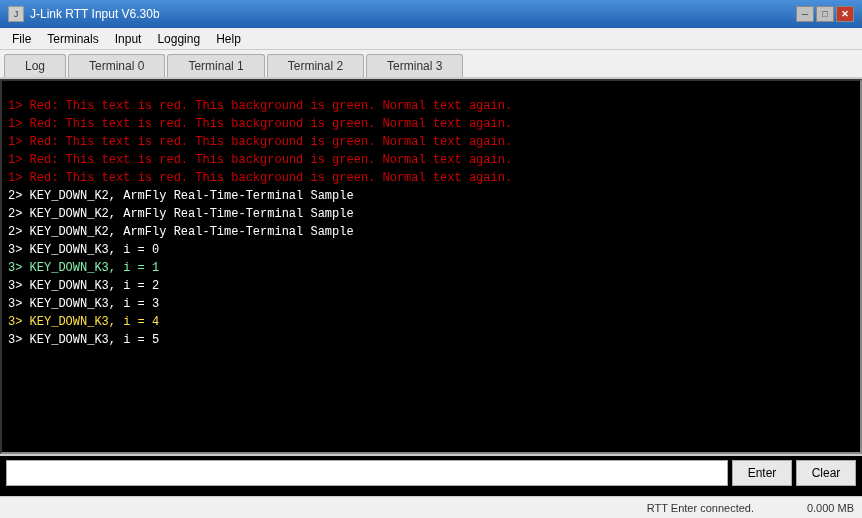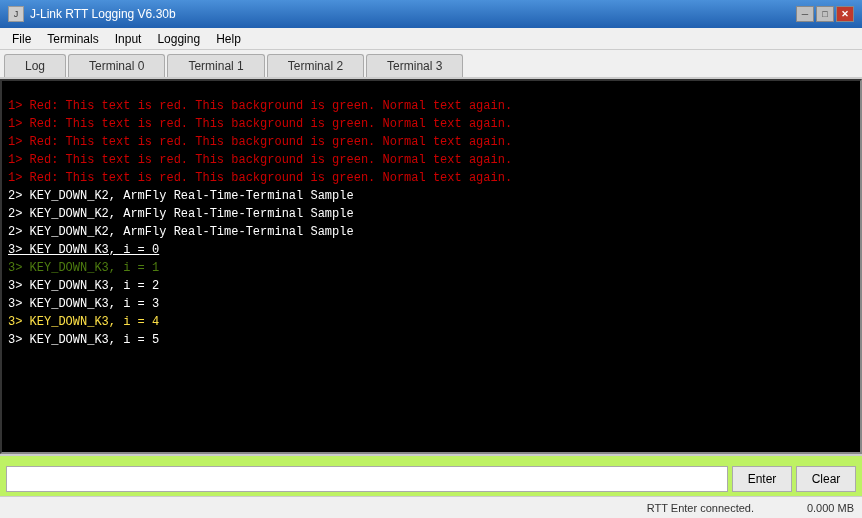--- a/index.html
+++ b/index.html
@@ -127,25 +127,25 @@
       font-size: 12px;
       line-height: 1.5;
     }
 
     .terminal-line {
       white-space: pre;
     }
 
     
     #bottom-area {
-      background: #bef264;
+      background: #000000;
       border-top: 2px solid #ccc;
       height: 42px;
       display: flex;
-      align-items: flex-end;
+      align-items: flex-start;
       padding: 4px 6px;
     }
 
     #input-field {
       flex: 1;
       height: 26px;
       border: 1px solid #aaa;
       background: white;
       padding: 2px 4px;
       font-size: 12px;
@@ -200,21 +200,21 @@
       background: #000;
     }
   </style>
 </head>
 <body>
 
 <div id="title-bar">
   <div id="title-bar-icon">
     <span>J</span>
   </div>
-  <span id="title-bar-text">J-Link RTT Logging V6.30b</span>
+  <span id="title-bar-text">J-Link RTT Input V6.30b</span>
   <div id="window-controls">
     <div class="win-btn">
       <span>─</span>
     </div>
     <div class="win-btn">
       <span>□</span>
     </div>
     <div class="win-btn close-btn">
       <span>✕</span>
     </div>
@@ -243,22 +243,22 @@
     <div id="terminal-container">
 
     <div class="terminal-line"><span style="color: rgb(204, 0, 0);">1&gt; </span><span style="color: rgb(204, 0, 0);">Red: This text is red.</span><span style="color: rgb(204, 0, 0);"> This background is green.</span><span style="color: rgb(204, 0, 0);"> Normal text again.</span></div>
         <div class="terminal-line"><span style="color: rgb(204, 0, 0);">1&gt; </span><span style="color: rgb(204, 0, 0);">Red: This text is red.</span><span style="color: rgb(204, 0, 0);"> This background is green.</span><span style="color: rgb(204, 0, 0);"> Normal text again.</span></div>
         <div class="terminal-line"><span style="color: rgb(204, 0, 0);">1&gt; </span><span style="color: rgb(204, 0, 0);">Red: This text is red.</span><span style="color: rgb(204, 0, 0);"> This background is green.</span><span style="color: rgb(204, 0, 0);"> Normal text again.</span></div>
         <div class="terminal-line"><span style="color: rgb(204, 0, 0);">1&gt; </span><span style="color: rgb(204, 0, 0);">Red: This text is red.</span><span style="color: rgb(204, 0, 0);"> This background is green.</span><span style="color: rgb(204, 0, 0);"> Normal text again.</span></div>
         <div class="terminal-line"><span style="color: rgb(204, 0, 0);">1&gt; </span><span style="color: rgb(204, 0, 0);">Red: This text is red.</span><span style="color: rgb(204, 0, 0);"> This background is green.</span><span style="color: rgb(204, 0, 0);"> Normal text again.</span></div>
         <div class="terminal-line"><span style="color: rgb(255, 255, 255);">2&gt; KEY_DOWN_K2, ArmFly Real-Time-Terminal Sample</span></div>
         <div class="terminal-line"><span style="color: rgb(255, 255, 255);">2&gt; KEY_DOWN_K2, ArmFly Real-Time-Terminal Sample</span></div>
         <div class="terminal-line"><span style="color: rgb(255, 255, 255);">2&gt; KEY_DOWN_K2, ArmFly Real-Time-Terminal Sample</span></div>
-        <div class="terminal-line"><span style="color: rgb(255, 255, 255); text-decoration: underline;">3&gt; KEY_DOWN_K3, i = 0</span></div>
-        <div class="terminal-line"><span style="color: #4d7c0f;">3&gt; KEY_DOWN_K3, i = 1</span></div>
+        <div class="terminal-line"><span style="color: rgb(255, 255, 255);">3&gt; KEY_DOWN_K3, i = 0</span></div>
+        <div class="terminal-line"><span style="color: #86efac;">3&gt; KEY_DOWN_K3, i = 1</span></div>
         <div class="terminal-line"><span style="color: rgb(255, 255, 255);">3&gt; KEY_DOWN_K3, i = 2</span></div>
         <div class="terminal-line"><span style="color: rgb(255, 255, 255);">3&gt; KEY_DOWN_K3, i = 3</span></div>
         <div class="terminal-line"><span style="color: #fde047;">3&gt; KEY_DOWN_K3, i = 4</span></div>
         <div class="terminal-line"><span style="color: rgb(255, 255, 255);">3&gt; KEY_DOWN_K3, i = 5</span></div>
       </div>
   </div>
 
   <div id="bottom-area">
     <input id="input-field" type="text" style="">
     <button class="action-btn">Enter</button>

